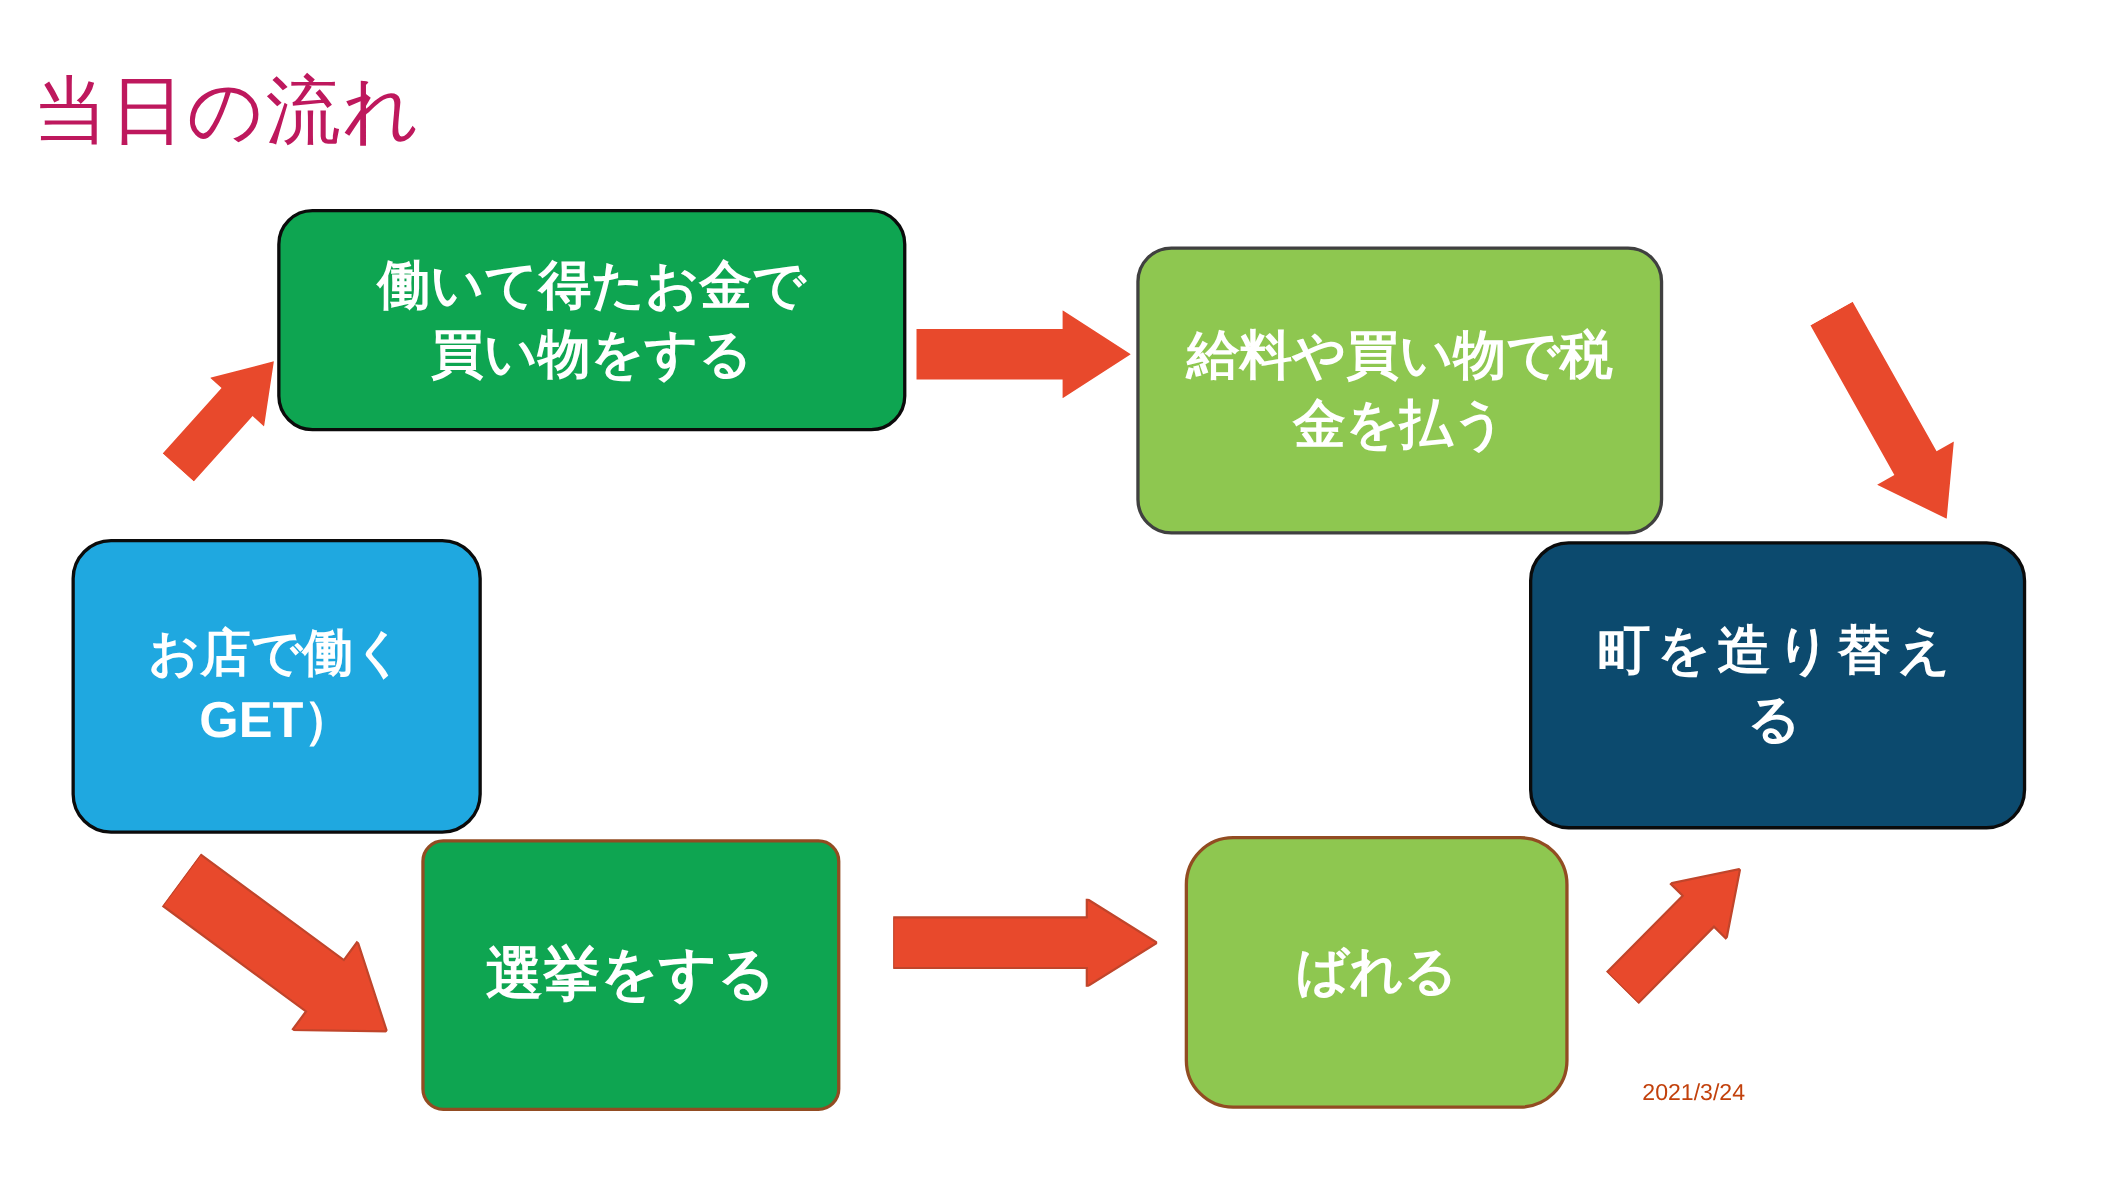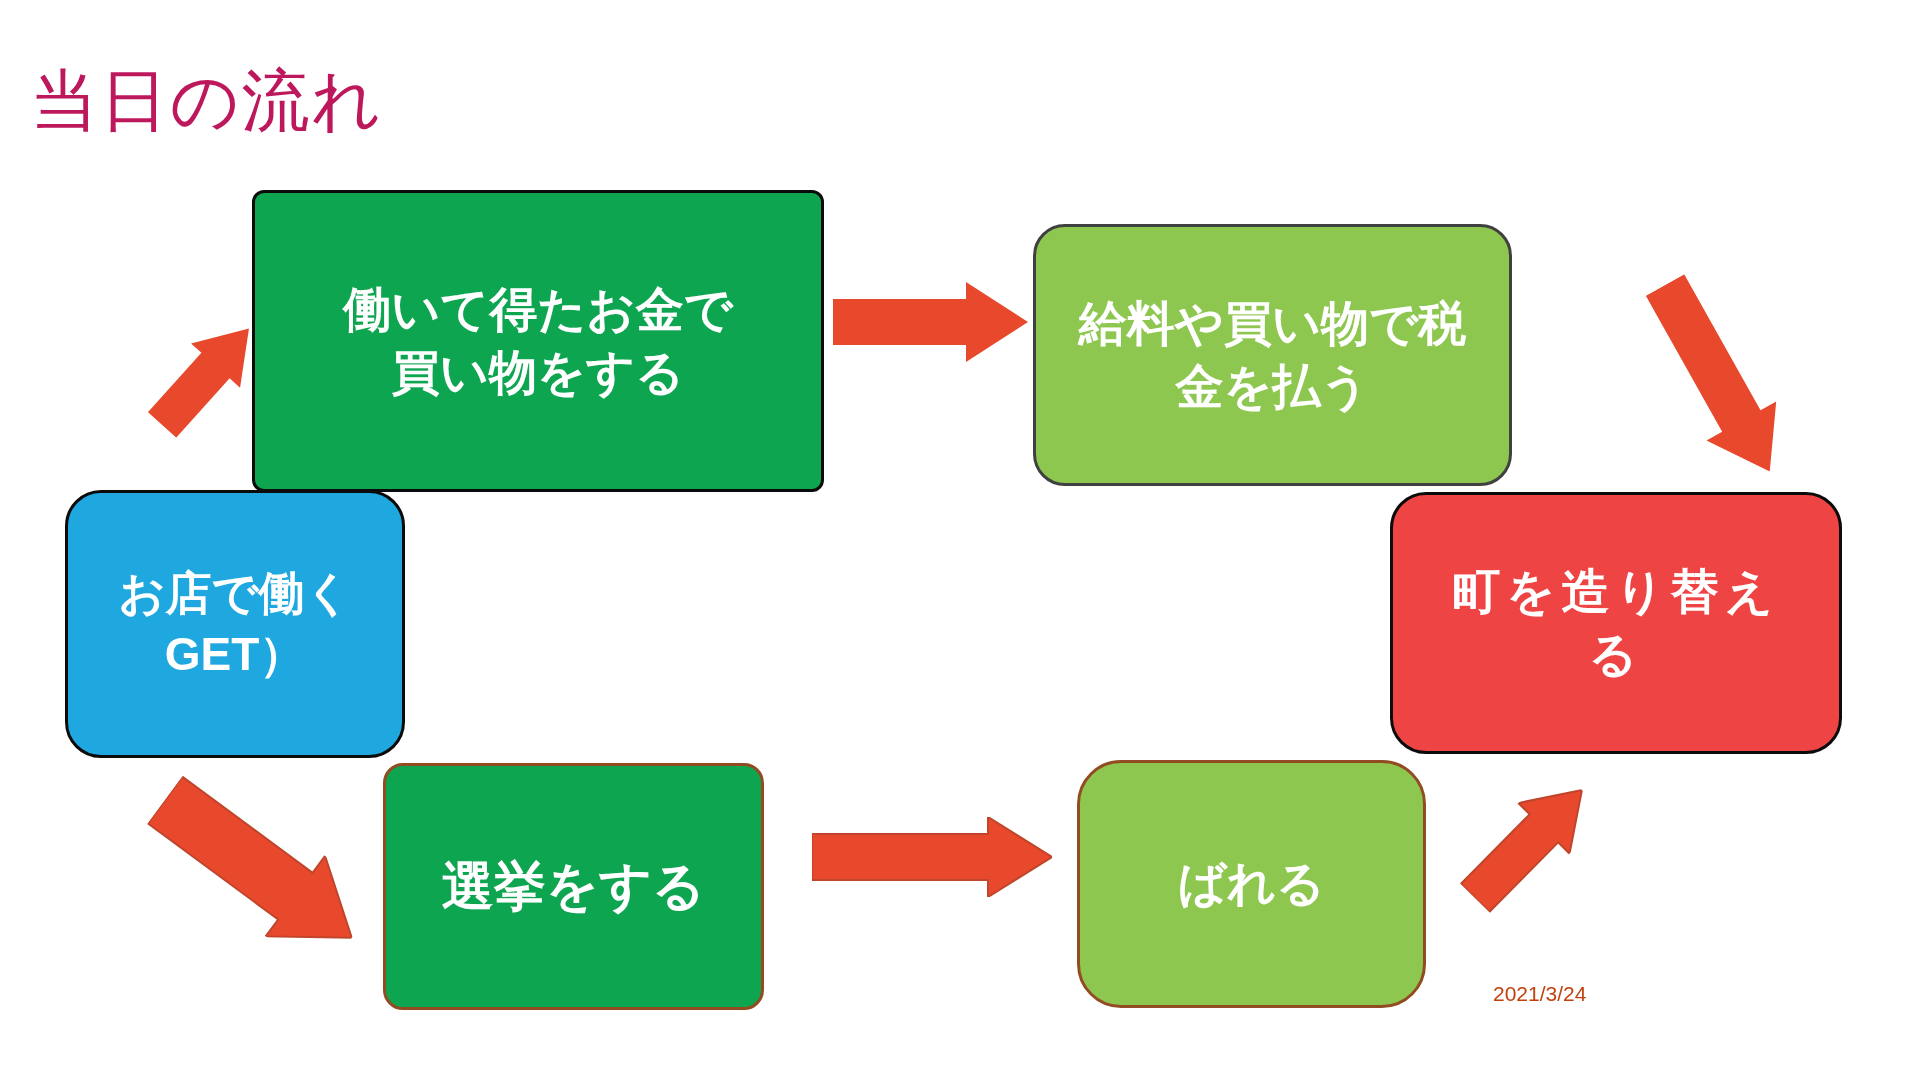--- a/index.html
+++ b/index.html
@@ -28,38 +28,38 @@
     justify-content: center;
     align-items: center;
     color: #ffffff;
     font-weight: bold;
     text-align: center;
     box-sizing: border-box;
   }
   .box .line { line-height: 1.32; white-space: nowrap; }
 
   #box-shop-earnings {
-    left: 252px; top: 190px; width: 572px; height: 302px;
-    background: #0EA551; border: 3px solid #0B0B0B; border-radius: 12px;
+    left: 252px; top: 190px; width: 572px; height: 202px;
+    background: #0EA551; border: 3px solid #0B0B0B; border-radius: 32px;
     font-size: 48px;
   }
   #box-pay-taxes {
     left: 1033px; top: 188px; width: 479px; height: 262px;
     background: #8EC750; border: 3px solid #404040; border-radius: 32px;
     font-size: 48px;
     margin-top: 36px;
   }
   #box-work-shop {
-    left: 65px; top: 490px; width: 340px; height: 268px;
+    left: 65px; top: 490px; width: 373px; height: 268px;
     background: #1FA8E0; border: 3px solid #0B0B0B; border-radius: 36px;
     font-size: 46px;
   }
   #box-rebuild {
     left: 1390px; top: 492px; width: 452px; height: 262px;
-    background: #ef4444; border: 3px solid #0B0B0B; border-radius: 36px;
+    background: #0c4a6e; border: 3px solid #0B0B0B; border-radius: 36px;
     font-size: 48px; letter-spacing: 6px;
   }
   #box-election {
     left: 383px; top: 763px; width: 381px; height: 247px;
     background: #0EA551; border: 3px solid #924C22; border-radius: 20px;
     font-size: 52px;
   }
   #box-mayor {
     left: 1077px; top: 760px; width: 349px; height: 248px;
     background: #8EC750; border: 3px solid #924C22; border-radius: 44px;

